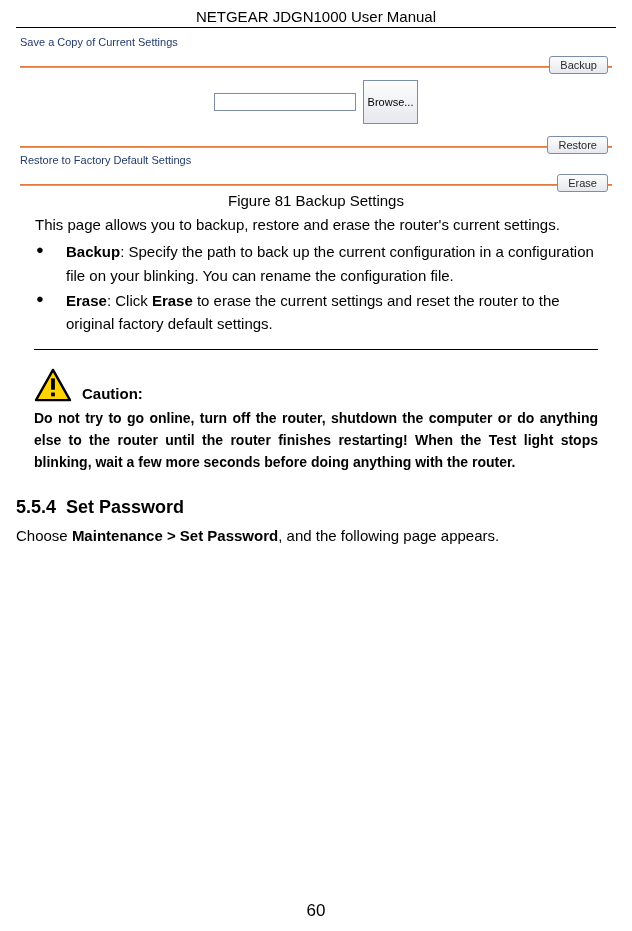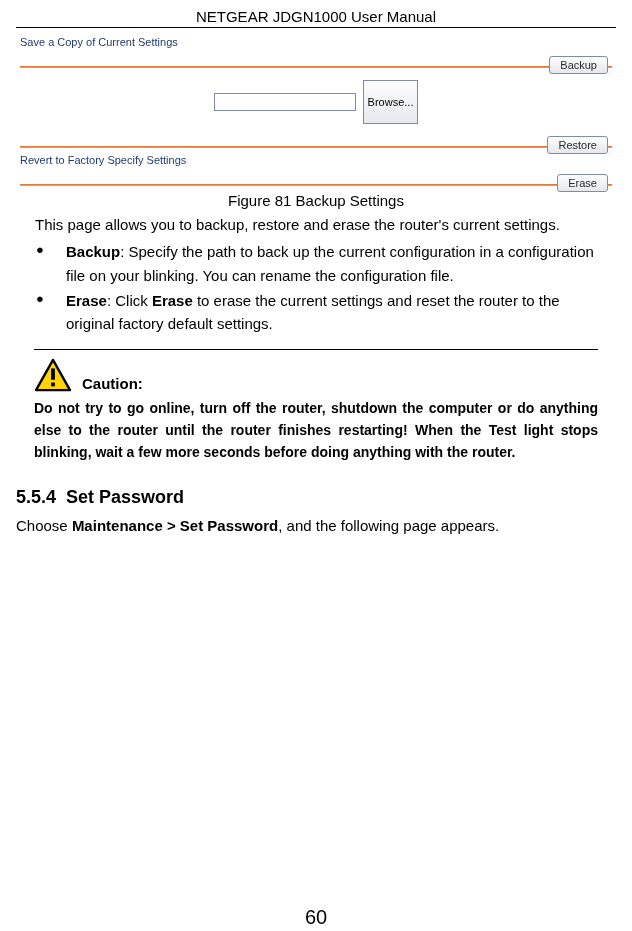--- a/index.html
+++ b/index.html
@@ -109,21 +109,21 @@
   ul.bullets li::before {
     content: "●";
     position: absolute;
     left: 16px;
     top: 0;
     font-size: 13px;
   }
   .bold { font-weight: bold; }
   .caution-box {
     margin: 14px 18px 0 18px;
-    padding-top: 8px;
+    padding-top: 18px;
     border-top: 1px solid #000;
   }
   .caution-icon-line {
     display: flex;
     align-items: flex-end;
     gap: 10px;
     margin-bottom: 6px;
   }
   .caution-triangle {
     width: 38px;
@@ -139,24 +139,24 @@
   .section-heading {
     font-size: 18px;
     font-weight: bold;
     margin: 24px 0 6px 0;
   }
   .section-heading .num {
     margin-right: 10px;
   }
   .page-number {
     position: absolute;
-    bottom: 2px;
+    bottom: 10px;
     width: calc(100% - 32px);
     text-align: center;
-    font-size: 20px;
+    font-size: 17px;
   }
 </style>
 </head>
 <body>
 
 <div class="page">
 
   <div class="header-title">NETGEAR JDGN1000 User Manual</div>
   <hr class="header-rule">
 
@@ -170,21 +170,21 @@
 
     <div class="ss-inputline">
       <span class="ss-textbox"></span>
       <span class="ss-browse">Browse...</span>
     </div>
     <div class="ss-right">
       <span class="ss-btn">Restore</span>
     </div>
     <div class="ss-sep"></div>
 
-    <div class="ss-label">Revert to Factory Specify Settings</div>
+    <div class="ss-label">Restore to Factory Default Settings</div>
     <div class="ss-right">
       <span class="ss-btn">Erase</span>
     </div>
     <div class="ss-sep"></div>
   </div>
 
   <div class="figure-caption">Figure 81 Backup Settings</div>
 
   <div class="body-text">This page allows you to backup, restore and erase the router's current settings.</div>
 

